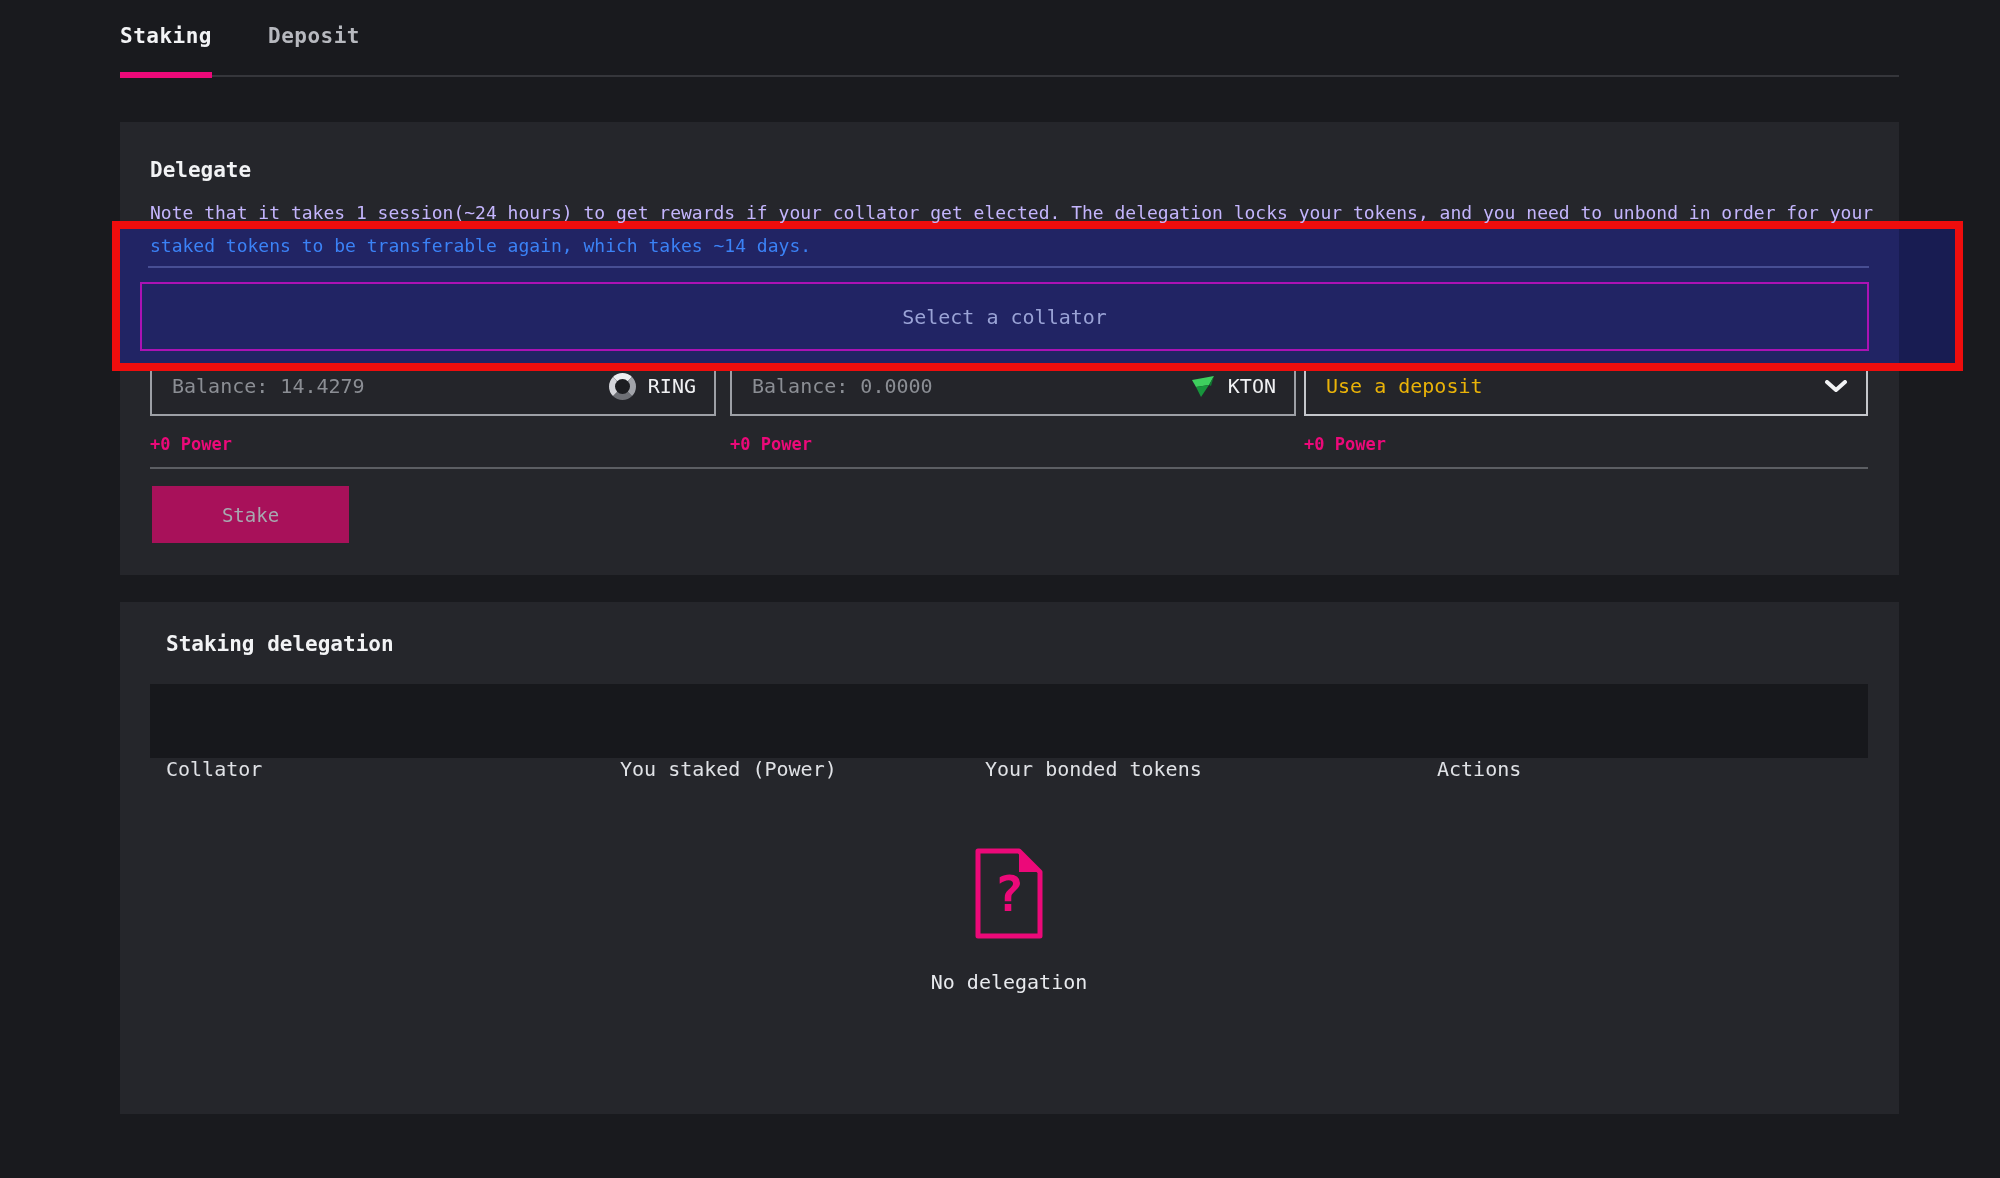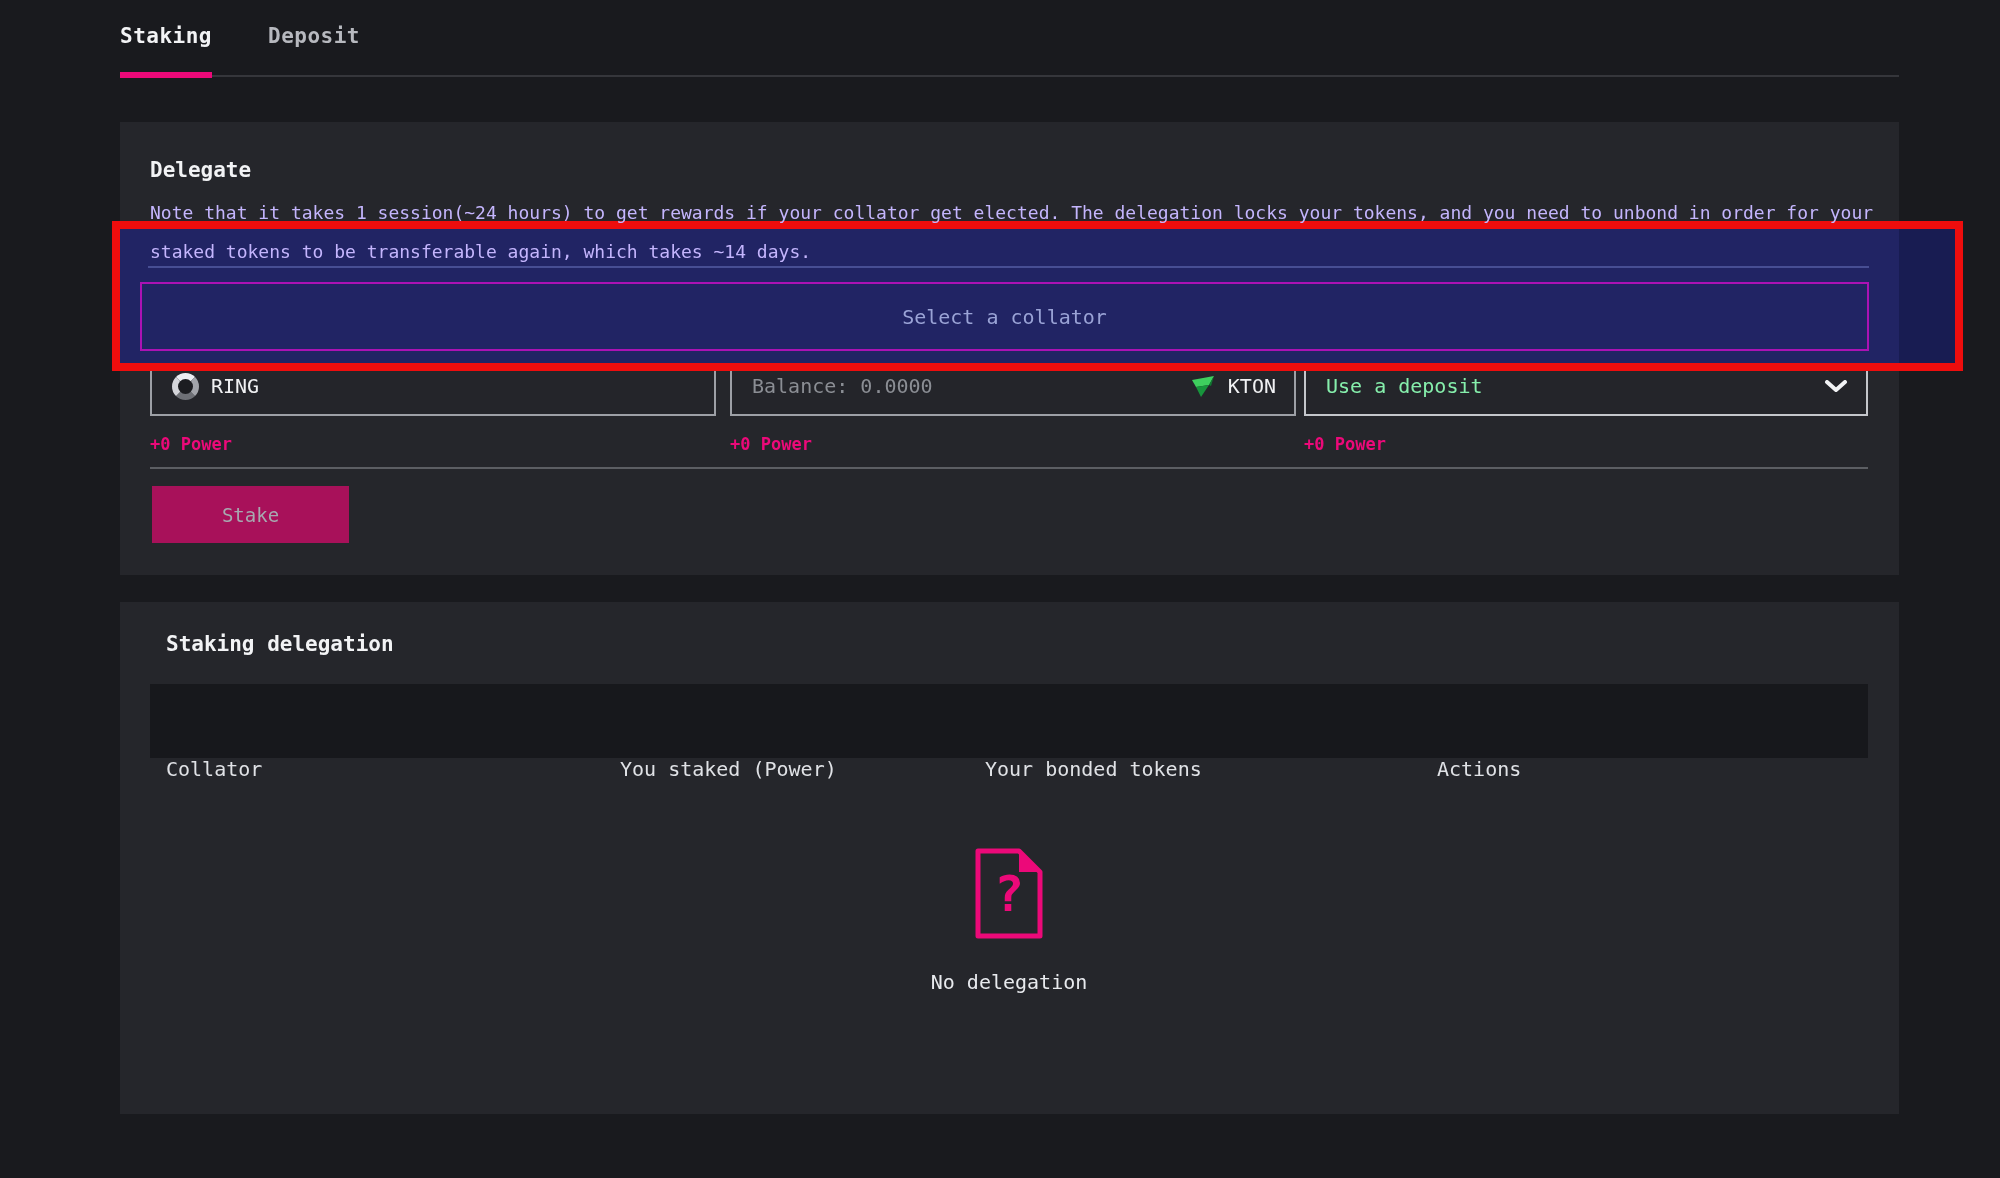--- a/index.html
+++ b/index.html
@@ -18,40 +18,40 @@
   #delegate-card { top:122px; height:453px; }
   #delegation-card { top:602px; height:512px; }
   .card-title { position:absolute; left:30px; font-size:21px; font-weight:bold; color:#f2f3f5; }
 
   .note-line1 { position:absolute; left:30px; top:80px; width:1720px; font-size:18px; color:#c4b5fd; z-index:10; white-space:nowrap; }
 
   
   .annotation { position:absolute; left:112px; top:221px; width:1851px; height:150px;
                 border:8px solid #ee0d0d; background:#212464; z-index:5; }
   .annotation .page-strip { position:absolute; right:0; top:0; width:56px; height:100%; background:#181c52; }
-  .annotation .note-line2 { position:absolute; left:30px; top:12px; font-size:18px; color:#c4b5fd; white-space:nowrap; }
+  .annotation .note-line2 { position:absolute; left:30px; top:6px; font-size:18px; color:#3b82f6; white-space:nowrap; }
   .annotation .tinted-divider { position:absolute; left:28px; top:37px; width:1721px; height:2px; background:#474e93; }
   .select-collator { position:absolute; left:20px; top:53px; width:1729px; height:69px;
                      border:2px solid #ab12b4; background:transparent; color:#9aa3d6;
                      font-size:20px; display:flex; align-items:center; justify-content:center;
                      font-family:inherit; cursor:pointer; }
 
   
   .field { position:absolute; top:234px; height:60px; background:#24252a;
            display:flex; align-items:center; padding:0 18px 0 20px; }
   .field.bordered-gray { border:2px solid #9da0a6; }
   .field.bordered-light { border:2px solid #c4c6cb; }
   .field input { flex:1; background:transparent; border:none; outline:none;
                  font-family:inherit; font-size:20px; color:#c9cbd0; min-width:0; }
   .field input::placeholder { color:#8b8e94; opacity:1; }
   .token-group { display:flex; align-items:center; gap:12px; }
   .token-label { font-size:20px; color:#f0f1f3; }
   .ring-coin { width:27px; height:27px; border-radius:50%;
                border:6px solid; border-color:#eceef2 #a2a4aa #6e7076 #d4d5da; background:#1c1d21; }
-  .select-value { flex:1; font-size:20px; color:#86efac; }
+  .select-value { flex:1; font-size:20px; color:#eab308; }
 
   .power-hint { position:absolute; top:312px; font-size:17px; font-weight:bold; color:#ec0979; }
 
   .form-divider { position:absolute; left:30px; top:345px; width:1718px; height:2px; background:#5c5e63; }
 
   .stake-btn { position:absolute; left:32px; top:364px; width:197px; height:57px;
                background:#a8115a; border:none; color:#a7a9b0; font-size:19px;
                font-family:inherit; cursor:pointer; }
 
   
@@ -70,20 +70,21 @@
 <div class="tab active" style="left:120px;">Staking</div>
 <div class="tab inactive" style="left:268px;">Deposit</div>
 <div class="tab-rail"></div>
 <div class="tab-underline"></div>
 
 <div class="card" id="delegate-card">
   <div class="card-title" style="top:36px;">Delegate</div>
   <div class="note-line1">Note that it takes 1 session(~24 hours) to get rewards if your collator get elected. The delegation locks your tokens, and you need to unbond in order for your</div>
 
   <div class="field bordered-gray" style="left:30px; width:566px;">
+    <input type="text" placeholder="Balance: 14.4279" style="">
     <div class="token-group">
       <span class="ring-coin"></span>
       <span class="token-label">RING</span>
     </div>
   </div>
 
   <div class="field bordered-gray" style="left:610px; width:566px;">
     <input type="text" placeholder="Balance: 0.0000" style="">
     <div class="token-group">
       <svg width="26" height="26" viewBox="0 0 26 26">

